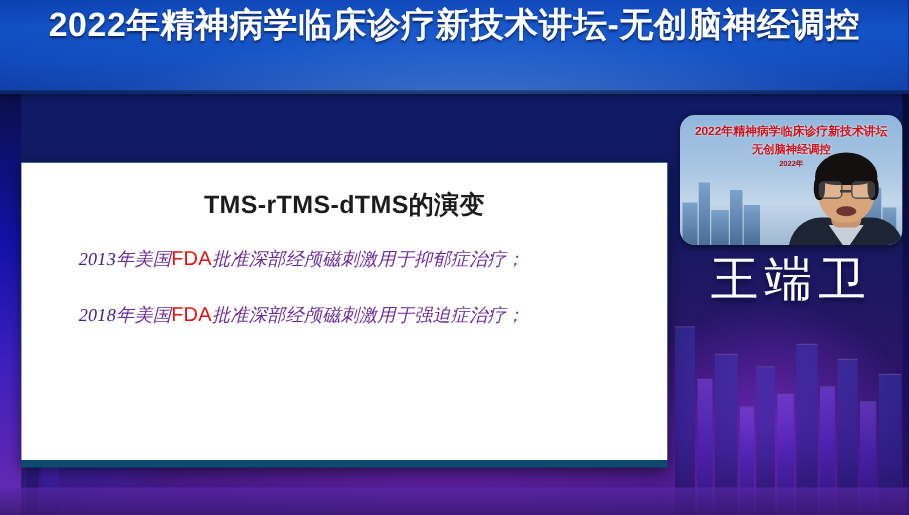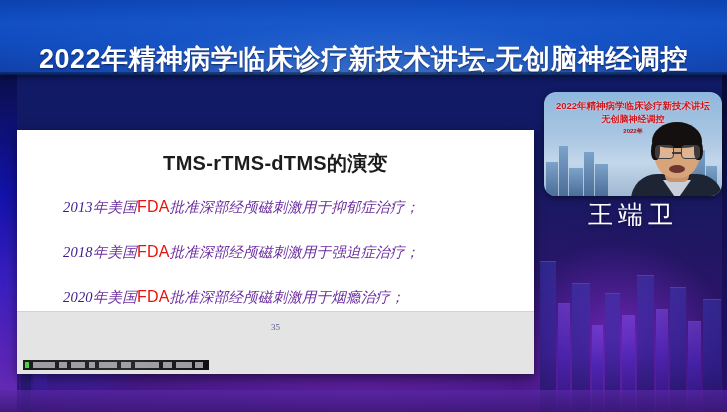--- a/index.html
+++ b/index.html
@@ -59,21 +59,21 @@
   
   .header {
     position: absolute;
     left: 0; top: 0;
     width: 727px; height: 75px;
     background:
       radial-gradient(110% 260% at 52% 130%, rgba(120,185,255,0.55) 0%, rgba(40,110,225,0.35) 38%, rgba(12,50,165,0.0) 72%),
       linear-gradient(180deg, #0a3fae 0%, #0f4cc0 30%, #0b43b4 62%, #0a2f93 100%);
     box-shadow: 0 2px 6px rgba(0,0,0,0.45);
     display: flex;
-    align-items: flex-end;
+    align-items: flex-start;
     justify-content: center;
     overflow: hidden;
   }
   .header::after {
     content: "";
     position: absolute;
     left: 0; right: 0; bottom: 0;
     height: 3px;
     background: linear-gradient(180deg, rgba(0,0,0,0.25), rgba(0,0,0,0.55));
   }
@@ -301,21 +301,21 @@
     border-radius: 50%;
   }
 
   .presenter-name {
     position: absolute;
     left: 544px; top: 198px;
     width: 178px;
     text-align: center;
     color: #ffffff;
     font-family: "Liberation Serif", "DejaVu Serif", serif;
-    font-size: 25px;
+    font-size: 38px;
     letter-spacing: 5px;
     text-shadow: 0 2px 4px rgba(0,0,40,0.7);
   }
 
   
   .frame-left {
     position: absolute;
     left: 0; top: 75px; bottom: 0; width: 17px;
     background: linear-gradient(180deg, #0a0f4a 0%, #1212a8 35%, #3b1fbe 62%, #5a25b6 85%, #6a2fae 100%);
   }
@@ -368,42 +368,23 @@
     <div class="slide-body">
       <div class="slide-title">TMS-rTMS-dTMS的演变</div>
 
       <div class="bullets">
         <div class="bullet">
           <span class="yr">2013</span><span>年美国</span><span class="fda">FDA</span><span>批准深部经颅磁刺激用于抑郁症治疗；</span>
         </div>
         <div class="bullet">
           <span class="yr">2018</span><span>年美国</span><span class="fda">FDA</span><span>批准深部经颅磁刺激用于强迫症治疗；</span>
         </div>
-        <div class="bullet">
-          <span class="yr">2020</span><span>年美国</span><span class="fda">FDA</span><span>批准深部经颅磁刺激用于烟瘾治疗；</span>
-        </div>
       </div>
     </div>
 
-    <div class="slide-footer">
-      <div class="page-num">35</div>
-      <div class="caption-bar">
-        <div class="green"></div>
-        <div class="blip" style="left:10px; width:22px;"></div>
-        <div class="blip" style="left:36px; width:8px;"></div>
-        <div class="blip" style="left:48px; width:14px;"></div>
-        <div class="blip" style="left:66px; width:6px;"></div>
-        <div class="blip" style="left:76px; width:18px;"></div>
-        <div class="blip" style="left:98px; width:10px;"></div>
-        <div class="blip" style="left:112px; width:24px;"></div>
-        <div class="blip" style="left:140px; width:9px;"></div>
-        <div class="blip" style="left:153px; width:16px;"></div>
-        <div class="blip" style="left:172px; width:8px;"></div>
-      </div>
-    </div>
   </div>
 
   <div class="video-card">
     <div class="video-sky"></div>
     <div class="video-skyline">
       <span style="left:2px;  width:12px; height:34px;"></span>
       <span style="left:15px; width:9px;  height:50px;"></span>
       <span style="left:25px; width:14px; height:28px;"></span>
       <span style="left:40px; width:10px; height:44px;"></span>
       <span style="left:51px; width:13px; height:32px;"></span>

